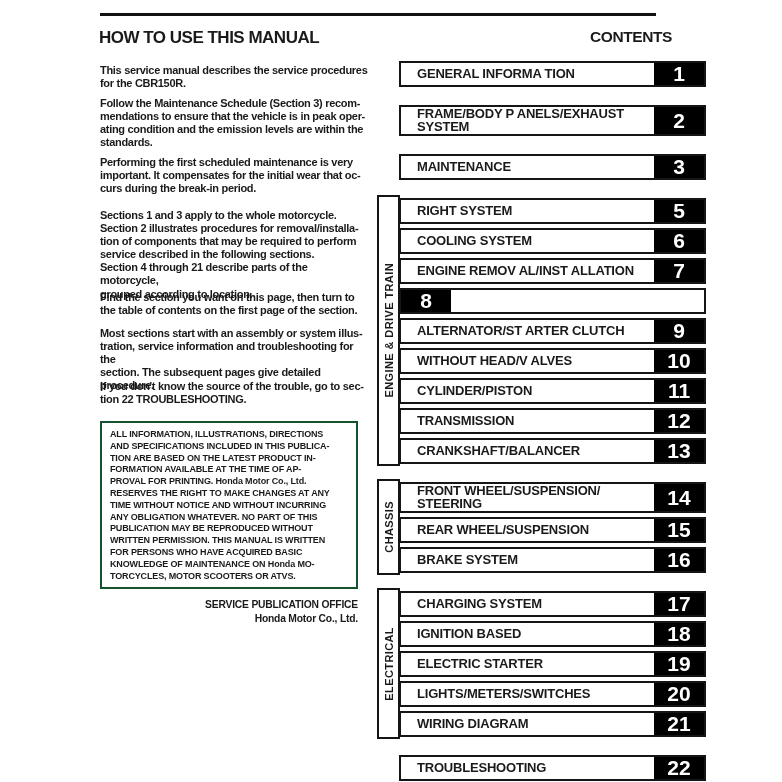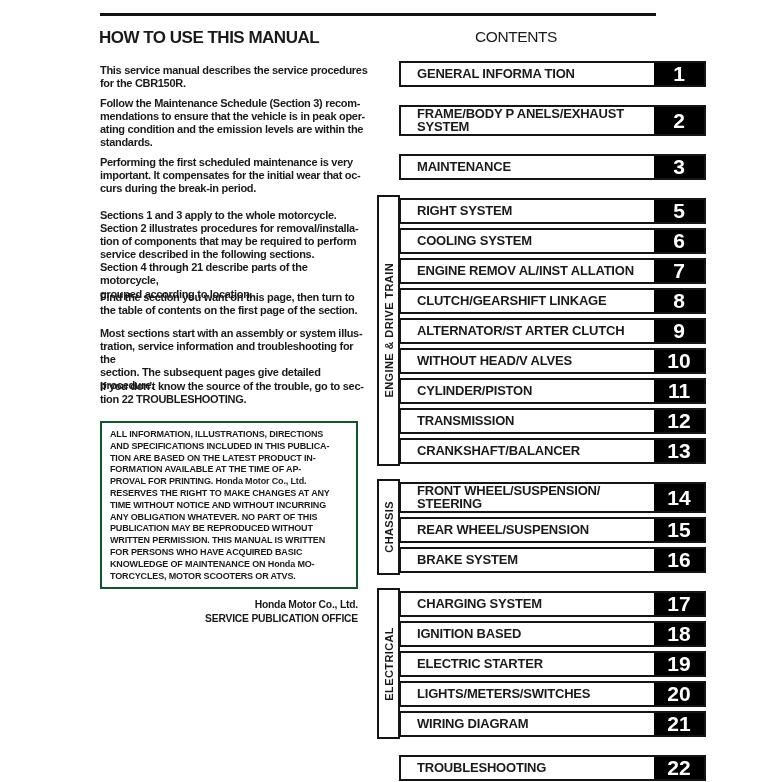--- a/index.html
+++ b/index.html
@@ -26,22 +26,22 @@
     border:2px solid #14532d;padding:6px 7px 5px 8px;
     font-size:9px;font-weight:bold;line-height:11.8px;letter-spacing:-0.15px;
     white-space:pre-line;
   }
   .signoff{
     position:absolute;left:100px;top:598px;width:258px;text-align:right;
     font-size:10.3px;font-weight:bold;line-height:13.5px;letter-spacing:-0.2px;
   }
   
   .contents-title{
-    position:absolute;left:380px;top:28px;width:272px;text-align:center;
-    font-size:15.5px;font-weight:normal;letter-spacing:-0.4px;
+    position:absolute;left:400px;top:28px;width:272px;text-align:right;
+    font-size:15.5px;font-weight:bold;letter-spacing:-0.4px;
   }
   .toc-rows{
     position:absolute;left:399px;top:61px;width:307px;
     display:flex;flex-direction:column;gap:18px;
   }
   .toc-group{position:relative;}
   .group-rows{display:flex;flex-direction:column;gap:4px;}
   .rail{
     position:absolute;left:-22px;top:-3px;bottom:-2px;width:23px;
     box-sizing:border-box;border:2px solid #151515;background:#fff;
@@ -107,22 +107,22 @@
 RESERVES THE RIGHT TO MAKE CHANGES AT ANY
 TIME WITHOUT NOTICE AND WITHOUT INCURRING
 ANY OBLIGATION WHATEVER. NO PART OF THIS
 PUBLICATION MAY BE REPRODUCED WITHOUT
 WRITTEN PERMISSION. THIS MANUAL IS WRITTEN
 FOR PERSONS WHO HAVE ACQUIRED BASIC
 KNOWLEDGE OF MAINTENANCE ON Honda MO-
 TORCYCLES, MOTOR SCOOTERS OR ATVS.</div>
 
   <div class="signoff">
+    <div>SERVICE PUBLICATION OFFICE</div>
     <div>Honda Motor Co., Ltd.</div>
-    <div>SERVICE PUBLICATION OFFICE</div>
   </div>
 
   <div class="contents-title">CONTENTS</div>
   <div class="toc-rows">
       <div class="row">
         <div class="label">GENERAL INFORMA TION</div>
         <div class="num">1</div>
       </div>
       <div class="row two">
         <div class="label">FRAME/BODY P ANELS/EXHAUST
@@ -144,21 +144,20 @@
           </div>
           <div class="row">
             <div class="label">COOLING SYSTEM</div>
             <div class="num">6</div>
           </div>
           <div class="row">
             <div class="label">ENGINE REMOV AL/INST ALLATION</div>
             <div class="num">7</div>
           </div>
           <div class="row">
-            <div class="label">CLUTCH/GEARSHIFT LINKAGE</div>
             <div class="num">8</div>
           </div>
           <div class="row">
             <div class="label">ALTERNATOR/ST ARTER CLUTCH</div>
             <div class="num">9</div>
           </div>
           <div class="row">
             <div class="label">WITHOUT HEAD/V ALVES</div>
             <div class="num">10</div>
           </div>

